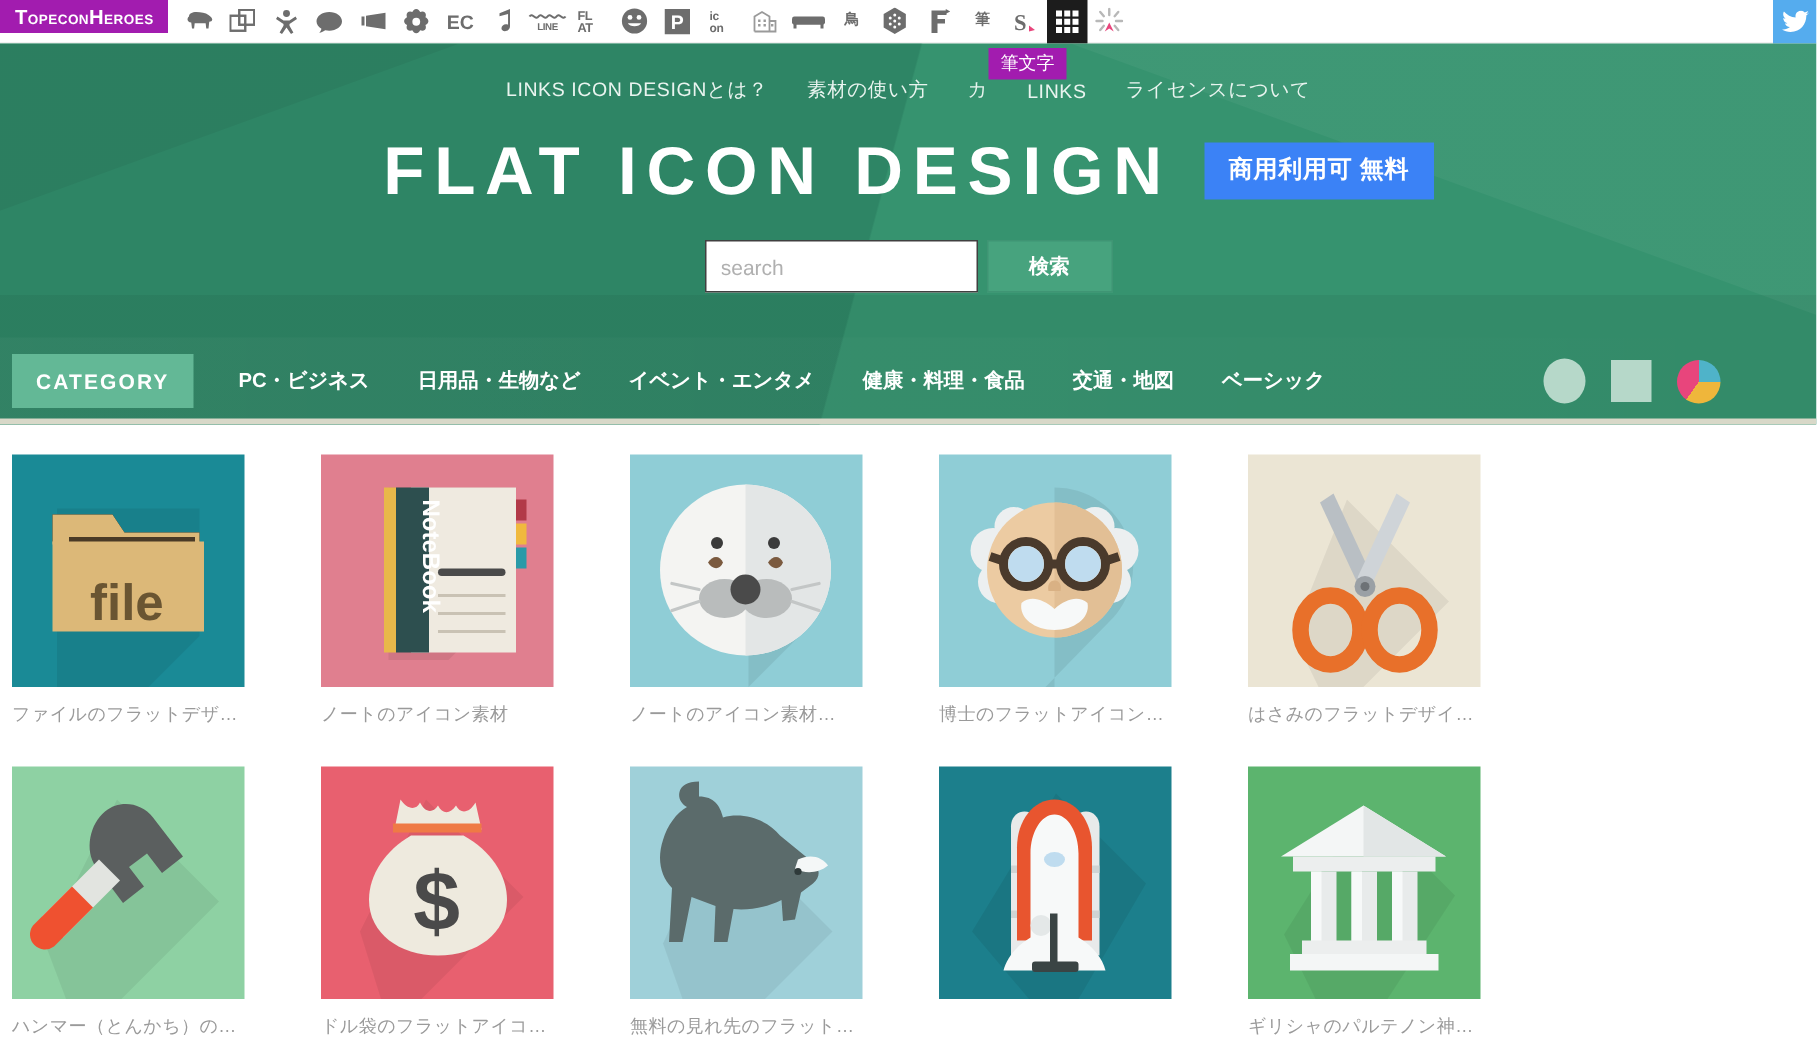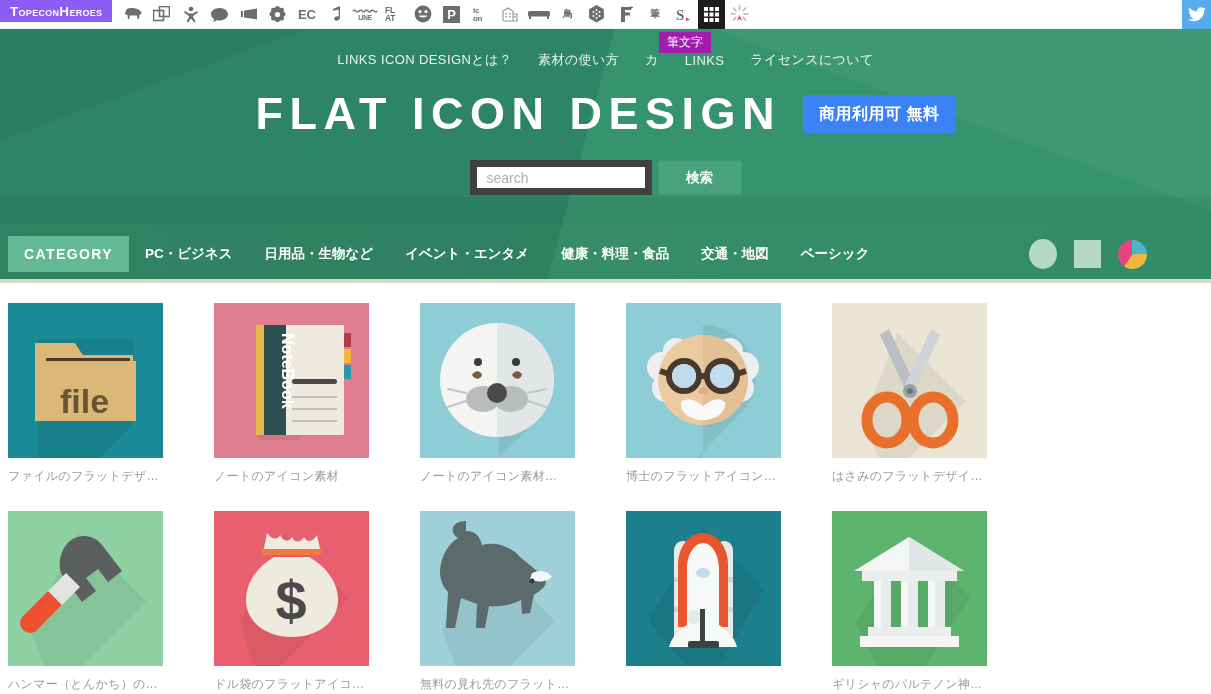--- a/index.html
+++ b/index.html
@@ -14,21 +14,21 @@
   
   .topbar {
     position: relative;
     height: 29px;
     background: #ffffff;
     display: flex;
     align-items: stretch;
     border-bottom: 1px solid #f0f0f0;
   }
   .brand {
-    background: #8b5cf6;
+    background: #a21caf;
     color: #ffffff;
     display: flex;
     align-items: center;
     padding: 0 10px;
     font-size: 13.5px;
     font-weight: bold;
     letter-spacing: .3px;
     font-variant: small-caps;
     height: 22px;
     margin-top: 0px;
@@ -150,21 +150,21 @@
     z-index: 4;
     display: flex;
     justify-content: center;
     align-items: stretch;
     margin-top: 24px;
     gap: 6px;
   }
   .search-input {
     width: 182px;
     height: 35px;
-    border: 7px solid #404040;
+    border: 1px solid #404040;
     background: #ffffff;
     font-size: 14px;
     color: #555;
     padding: 0 10px;
     outline: none;
     font-family: inherit;
   }
   .search-input::placeholder { color: #b0b0b0; }
   .search-btn {
     width: 84px;
@@ -189,20 +189,21 @@
     padding-left: 8px;
     background: linear-gradient(to right, rgba(255,255,255,.03), rgba(255,255,255,0));
   }
   .cat-pill {
     background: #63b896;
     color: #ffffff;
     font-size: 14px;
     font-weight: bold;
     letter-spacing: 1.4px;
     padding: 10px 16px;
+    margin-right: 14px;
     white-space: nowrap;
     cursor: pointer;
   }
   .cat-link {
     color: #ffffff;
     font-size: 13.5px;
     font-weight: bold;
     text-decoration: none;
     padding: 0 16px;
     white-space: nowrap;

